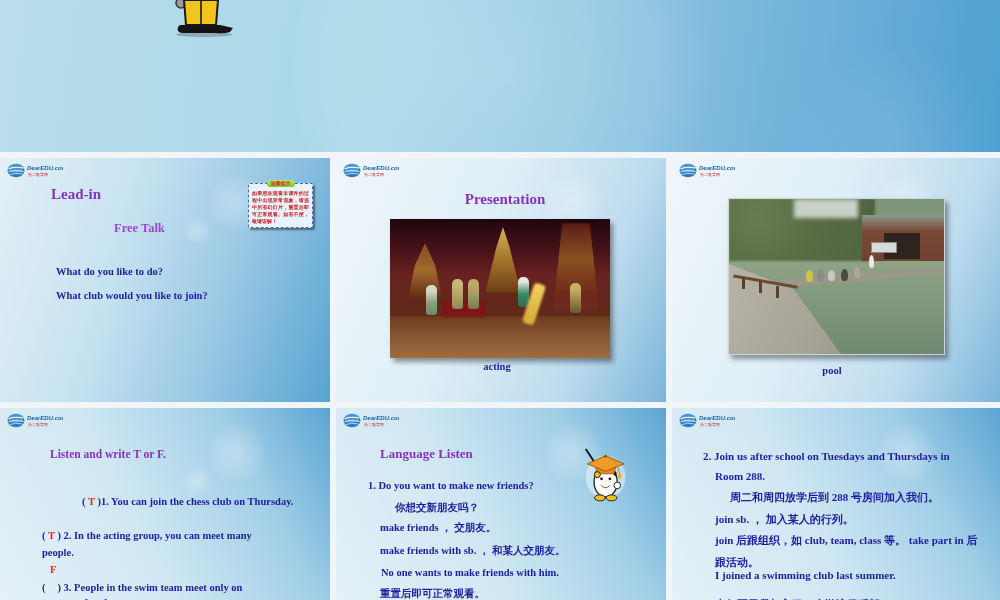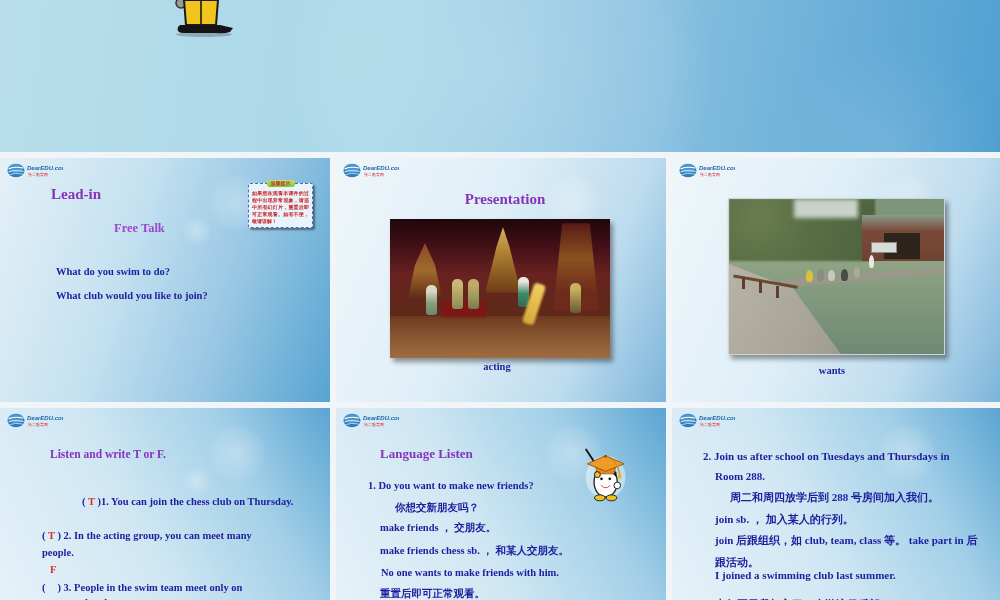--- a/index.html
+++ b/index.html
@@ -159,21 +159,21 @@
   <span class="bub2"></span>
   <svg class="logo" viewBox="0 0 56 17">
       <use href="#logo-sym"></use>
     </svg>
   <div class="title-purple leadin-title">Lead-in</div>
   <div class="freetalk">Free Talk</div>
   <div class="tipbox">
     <span class="tipbox-head">温馨提示</span>
     <div class="tipbox-body">如果您在观看本课件的过程中出现异常现象，请选中所有幻灯片，重置后即可正常观看。如有不便，敬请谅解！</div>
   </div>
-  <p class="navy leadin-q" style="left:56px; top:108px;">What do you swim to do?</p>
+  <p class="navy leadin-q" style="left:56px; top:108px;">What do you like to do?</p>
   <p class="navy leadin-q" style="left:56px; top:132px;">What club would you like to join?</p>
 </div>
 
 <div class="slide s-light r1c2">
   <span class="bub1"></span>
   <span class="bub2"></span>
   <svg class="logo" viewBox="0 0 56 17">
       <use href="#logo-sym"></use>
     </svg>
   <div class="title-purple pres-title">Presentation</div>
@@ -212,21 +212,21 @@
     <span class="post" style="left:6%; top:50%;"></span>
     <span class="post" style="left:14%; top:53%;"></span>
     <span class="post" style="left:22%; top:56%;"></span>
     <span class="pp-person" style="left:36%; top:46%; width:7px; height:12px; background:#d8c040;"></span>
     <span class="pp-person" style="left:41%; top:45%; width:7px; height:12px; background:#8a8a88;"></span>
     <span class="pp-person" style="left:46%; top:46%; width:7px; height:11px; background:#c8c8c0;"></span>
     <span class="pp-person" style="left:52%; top:45%; width:7px; height:12px; background:#4a4a48;"></span>
     <span class="pp-person" style="left:58%; top:44%; width:6px; height:11px; background:#b0a890;"></span>
     <span class="pp-person" style="left:65%; top:36%; width:5px; height:13px; background:#e8e8e4;"></span>
   </div>
-  <div class="caption navy" style="top:207px;">wants</div>
+  <div class="caption navy" style="top:207px;">pool</div>
 </div>
 
 <div class="slide s-row2 r2c1">
   <span class="bub1"></span>
   <span class="bub2"></span>
   <svg class="logo" viewBox="0 0 56 17">
       <use href="#logo-sym"></use>
     </svg>
   <div class="title-purple listen-title">Listen and write T or F.</div>
   <p class="navy listen-line" style="left:42px; top:88px;margin-left:40px;"><span>( </span><span class="red">T</span><span> )1. You can join the chess club on Thursday.</span></p>
@@ -258,21 +258,21 @@
     <path d="M33,15 Q46,20 49,36" stroke="#c89018" stroke-width="1.4" fill="none"></path>
     <rect x="47" y="36" width="4" height="6" rx="1.5" fill="#e8b428"></rect>
     <circle cx="22" cy="37" r="3.6" fill="#f0c020" stroke="#222" stroke-width="1.2"></circle>
     <circle cx="46" cy="50" r="4" fill="#fff" stroke="#222" stroke-width="1.2"></circle>
     <ellipse cx="25" cy="65" rx="6.5" ry="3.6" fill="#f0c020" stroke="#222" stroke-width="1.2"></ellipse>
     <ellipse cx="39" cy="65" rx="6.5" ry="3.6" fill="#f0c020" stroke="#222" stroke-width="1.2"></ellipse>
   </svg>
   <p class="navy lang-line" style="left:32px; top:72px;">1.  Do you want to make new friends?</p>
   <p class="navy lang-line" style="left:59px; top:93px;">你想交新朋友吗？</p>
   <p class="navy lang-line" style="left:44px; top:113px;">make friends ，  交朋友。</p>
-  <p class="navy lang-line" style="left:44px; top:136px;">make friends chess sb. ，  和某人交朋友。</p>
+  <p class="navy lang-line" style="left:44px; top:136px;">make friends with sb. ，  和某人交朋友。</p>
   <p class="navy lang-line" style="left:45px; top:159px;">No one wants to make friends with him.</p>
   <p class="navy lang-line" style="left:44px; top:179px;">重置后即可正常观看。</p>
 </div>
 
 <div class="slide s-row2 r2c3">
   <span class="bub1"></span>
   <svg class="logo" viewBox="0 0 56 17">
       <use href="#logo-sym"></use>
     </svg>
   <p class="navy join-line" style="left:31px; top:42px;">2. Join us after school on Tuesdays and Thursdays in</p>

